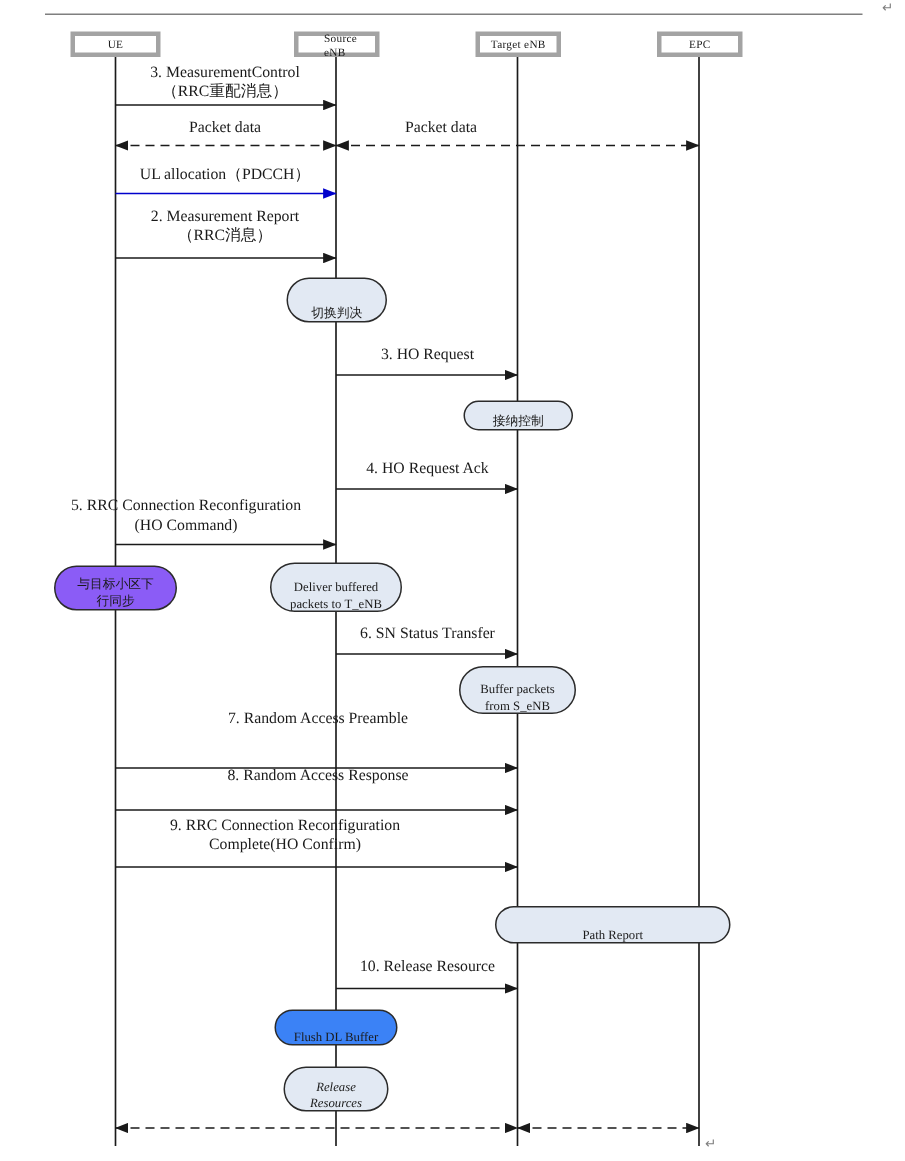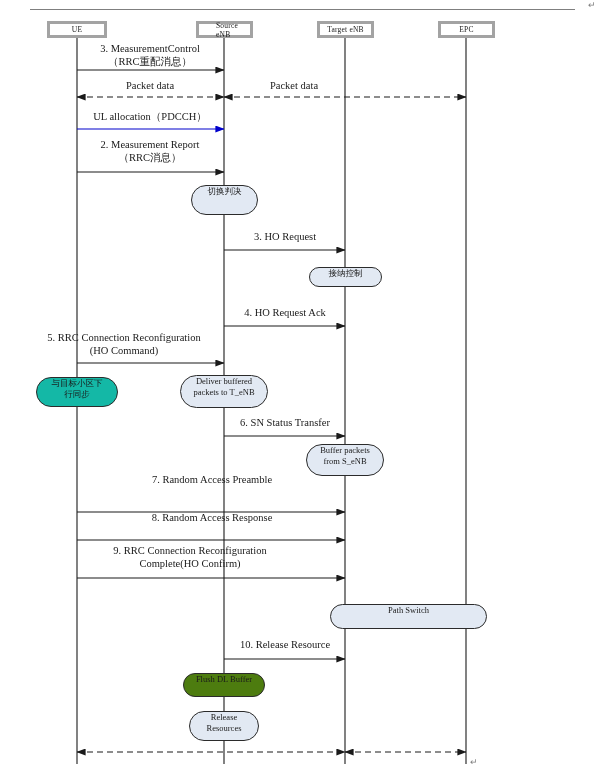--- a/index.html
+++ b/index.html
@@ -72,21 +72,21 @@
   }
 
   
   .proc-box {
     position: absolute;
     box-sizing: border-box;
     border: 1px solid #2b2b2b;
     background: #e2e9f3;
     border-radius: 14px;
     display: flex;
-    align-items: flex-start;
+    align-items: flex-end;
     justify-content: center;
     text-align: center;
     font-size: 8.5px;
     line-height: 10.5px;
     white-space: pre-line;
     color: #1a1a1a;
     font-family: "Liberation Serif", "DejaVu Serif", serif;
   }
   .proc-box.cjk {
     font-family: "DejaVu Sans", sans-serif;
@@ -171,25 +171,25 @@
       <div class="msg-label" style="left: 216px; top: 417px; width: 138px;">6. SN Status Transfer</div>
       <div class="msg-label" style="left: 80px; top: 474px; width: 264px;">7. Random Access Preamble</div>
       <div class="msg-label" style="left: 80px; top: 512px; width: 264px;">8. Random Access Response</div>
       <div class="msg-label" style="left: 58px; top: 545px; width: 264px;">9. RRC Connection Reconfiguration
 Complete(HO Confirm)</div>
       <div class="msg-label" style="left: 216px; top: 639px; width: 138px;">10. Release Resource</div>
     </div>
   <div id="proc-boxes">
       <div class="proc-box cjk" style="left: 191px; top: 185px; width: 67px; height: 30px; background: rgb(226, 233, 243); border-radius: 15px;"><span style="white-space: pre-line;">切换判决</span></div>
       <div class="proc-box cjk" style="left: 309px; top: 267px; width: 73px; height: 20px; background: rgb(226, 233, 243); border-radius: 14px;"><span style="white-space: pre-line;">接纳控制</span></div>
-      <div class="proc-box cjk" style="left: 36px; top: 377px; width: 82px; height: 30px; background: #14b8a6; border-radius: 15px;"><span style="white-space: pre-line;">与目标小区下
+      <div class="proc-box cjk" style="left: 36px; top: 377px; width: 82px; height: 30px; background: #8b5cf6; border-radius: 15px;"><span style="white-space: pre-line;">与目标小区下
 行同步</span></div>
       <div class="proc-box" style="left: 180px; top: 375px; width: 88px; height: 33px; background: rgb(226, 233, 243); border-radius: 16.5px;"><span style="white-space: pre-line;">Deliver buffered
 packets to T_eNB</span></div>
       <div class="proc-box" style="left: 306px; top: 444px; width: 78px; height: 32px; background: rgb(226, 233, 243); border-radius: 16px;"><span style="white-space: pre-line;">Buffer  packets
 from S_eNB</span></div>
-      <div class="proc-box" style="left: 330px; top: 604px; width: 157px; height: 25px; background: rgb(226, 233, 243); border-radius: 12.5px;"><span style="white-space: pre-line;">Path Switch</span></div>
-      <div class="proc-box" style="left: 183px; top: 673px; width: 82px; height: 24px; background: #4d7c0f; border-radius: 12px;"><span style="white-space: pre-line;">Flush DL Buffer</span></div>
-      <div class="proc-box" style="left: 189px; top: 711px; width: 70px; height: 30px; background: rgb(226, 233, 243); border-radius: 15px;"><span style="white-space: pre-line;">Release
+      <div class="proc-box" style="left: 330px; top: 604px; width: 157px; height: 25px; background: rgb(226, 233, 243); border-radius: 12.5px;"><span style="white-space: pre-line;">Path Report</span></div>
+      <div class="proc-box" style="left: 183px; top: 673px; width: 82px; height: 24px; background: #3b82f6; border-radius: 12px;"><span style="white-space: pre-line;">Flush DL Buffer</span></div>
+      <div class="proc-box" style="left: 189px; top: 711px; width: 70px; height: 30px; background: rgb(226, 233, 243); border-radius: 15px;"><span style="white-space: pre-line; font-style: italic;">Release
 Resources</span></div>
     </div>
 
 </div>
 
 </body></html>

